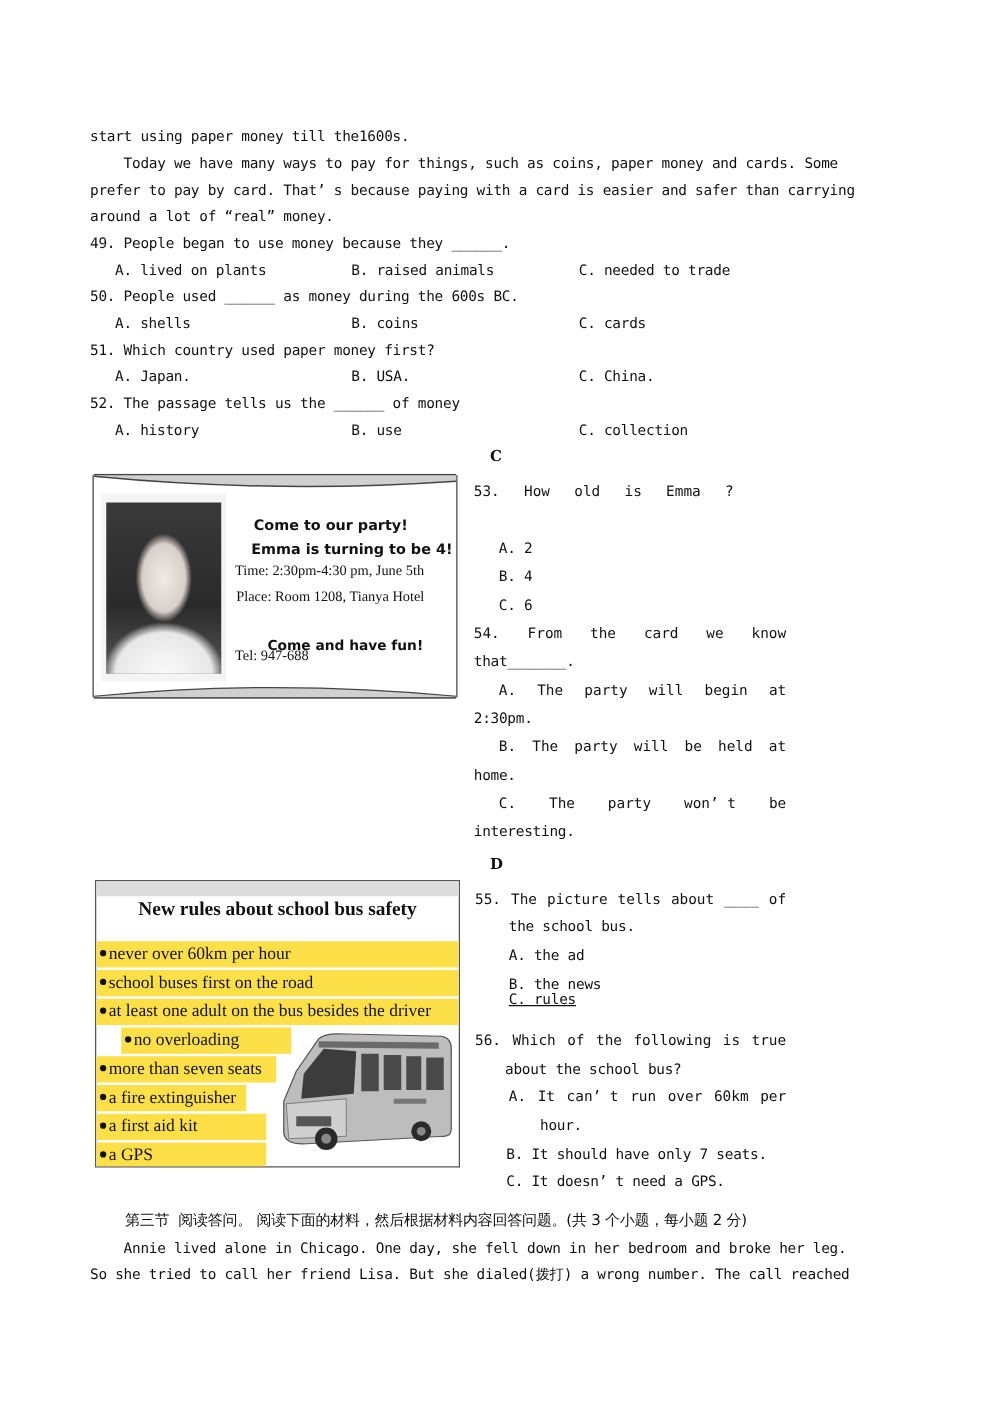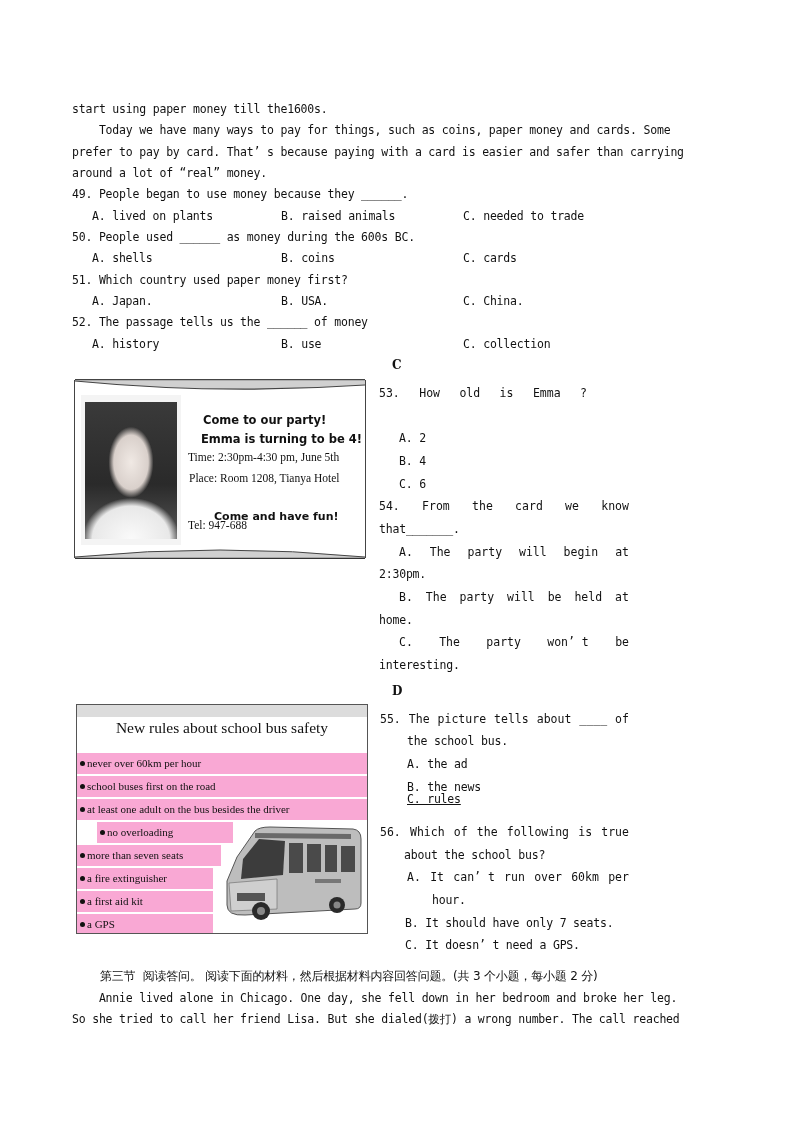--- a/index.html
+++ b/index.html
@@ -18,23 +18,23 @@
                  radial-gradient(ellipse 70% 40% at 50% 100%, #fafafa 0%, #e8e8e8 60%, rgba(0,0,0,0) 75%),
                  linear-gradient(180deg,#3a3a3a,#2a2a2a 60%,#555);}
   .card .ctext { position:absolute; font-size:11px; color:#111; white-space:nowrap; }
   .comic { font-family:"DejaVu Sans","Liberation Sans",sans-serif; font-weight:bold; }
   .serif { font-family:"Liberation Serif","DejaVu Serif",serif; }
   
   .bus { position:absolute; left:76px; top:704px; width:292px; height:230px; border:1.5px solid #555;
          box-sizing:border-box; background:#fff; overflow:hidden; }
   .bus .topband { position:absolute; left:0; top:0; width:100%; height:12px; background:#dcdcdc; }
   .bus .title { position:absolute; left:0; top:14px; width:100%; text-align:center; font-family:"Liberation Serif","DejaVu Serif",serif;
-                font-weight:normal; font-size:15.5px; }
-  .bus .rule { position:absolute; left:0; height:21px; background:#f9a8d4; font-family:"Liberation Serif","DejaVu Serif",serif;
-               font-size:11px; line-height:21px; padding-left:3px; box-sizing:border-box; white-space:nowrap; }
+                font-weight:bold; font-size:15.5px; }
+  .bus .rule { position:absolute; left:0; height:21px; background:#fde047; font-family:"Liberation Serif","DejaVu Serif",serif;
+               font-size:14px; line-height:21px; padding-left:3px; box-sizing:border-box; white-space:nowrap; }
   .bus .bullet { display:inline-block; width:5px; height:5px; border-radius:50%; background:#111; margin-right:2px; vertical-align:middle; position:relative; top:-1px; }
   .busimg { position:absolute; left:138px; top:112px; width:150px; height:112px; }
   .cn { font-family:"DejaVu Sans","Liberation Sans",sans-serif; font-size:12px; }
 </style>
 </head>
 <body>
 
 <div class="t" style="left:72px;top:102px;">start using paper money till the1600s.</div>
 <div class="t" style="left:72px;top:123px;">    Today we have many ways to pay for things, such as coins, paper money and cards. Some</div>
 <div class="t" style="left:72px;top:145px;">prefer to pay by card. That’ s because paying with a card is easier and safer than carrying</div>
@@ -145,21 +145,21 @@
 <div class="secletter" style="left:392px;top:684px;">D</div>
 
 <div class="bus">
   <div class="topband"></div>
   <div class="title">New rules about school bus safety</div>
   <div class="rule" style="top:48px;width:100%;"><span class="bullet"></span><span>never over 60km per hour</span></div>
   <div class="rule" style="top:71px;width:100%;"><span class="bullet"></span><span>school buses first on the road</span></div>
   <div class="rule" style="top:94px;width:100%;"><span class="bullet"></span><span>at least one adult on the bus besides the driver</span></div>
   <div class="rule" style="top:117px;width:136px;margin-left:20px;"><span class="bullet"></span><span>no overloading</span></div>
   <div class="rule" style="top:140px;width:144px;"><span class="bullet"></span><span>more than seven seats</span></div>
-  <div class="rule" style="top:163px;width:136px;"><span class="bullet"></span><span>a fire extinguisher</span></div>
+  <div class="rule" style="top:163px;width:120px;"><span class="bullet"></span><span>a fire extinguisher</span></div>
   <div class="rule" style="top:186px;width:136px;"><span class="bullet"></span><span>a first aid kit</span></div>
   <div class="rule" style="top:209px;width:136px;"><span class="bullet"></span><span>a GPS</span></div>
   <svg class="busimg" viewBox="0 0 150 112">
     <path d="M22,40 L40,14 Q44,10 55,10 L138,12 Q146,13 146,22 L146,86 Q146,92 140,92 L30,98 Q12,99 12,88 L12,64 Z" fill="#bdbdbd" stroke="#555" stroke-width="1"></path>
     <path d="M40,16 L136,17 L136,22 L40,21 Z" fill="#6a6a6a"></path>
     <path d="M28,42 L44,22 L70,24 L68,58 L26,62 Z" fill="#3c3c3c"></path>
     <rect x="74" y="26" width="14" height="30" fill="#4a4a4a"></rect>
     <rect x="92" y="27" width="14" height="28" fill="#4a4a4a"></rect>
     <rect x="110" y="28" width="12" height="27" fill="#4a4a4a"></rect>
     <rect x="126" y="29" width="14" height="26" fill="#4a4a4a"></rect>

